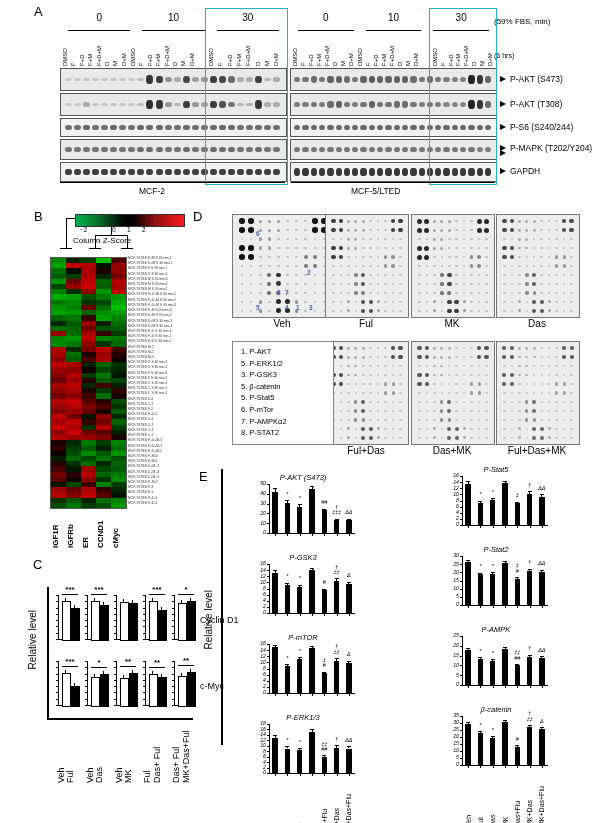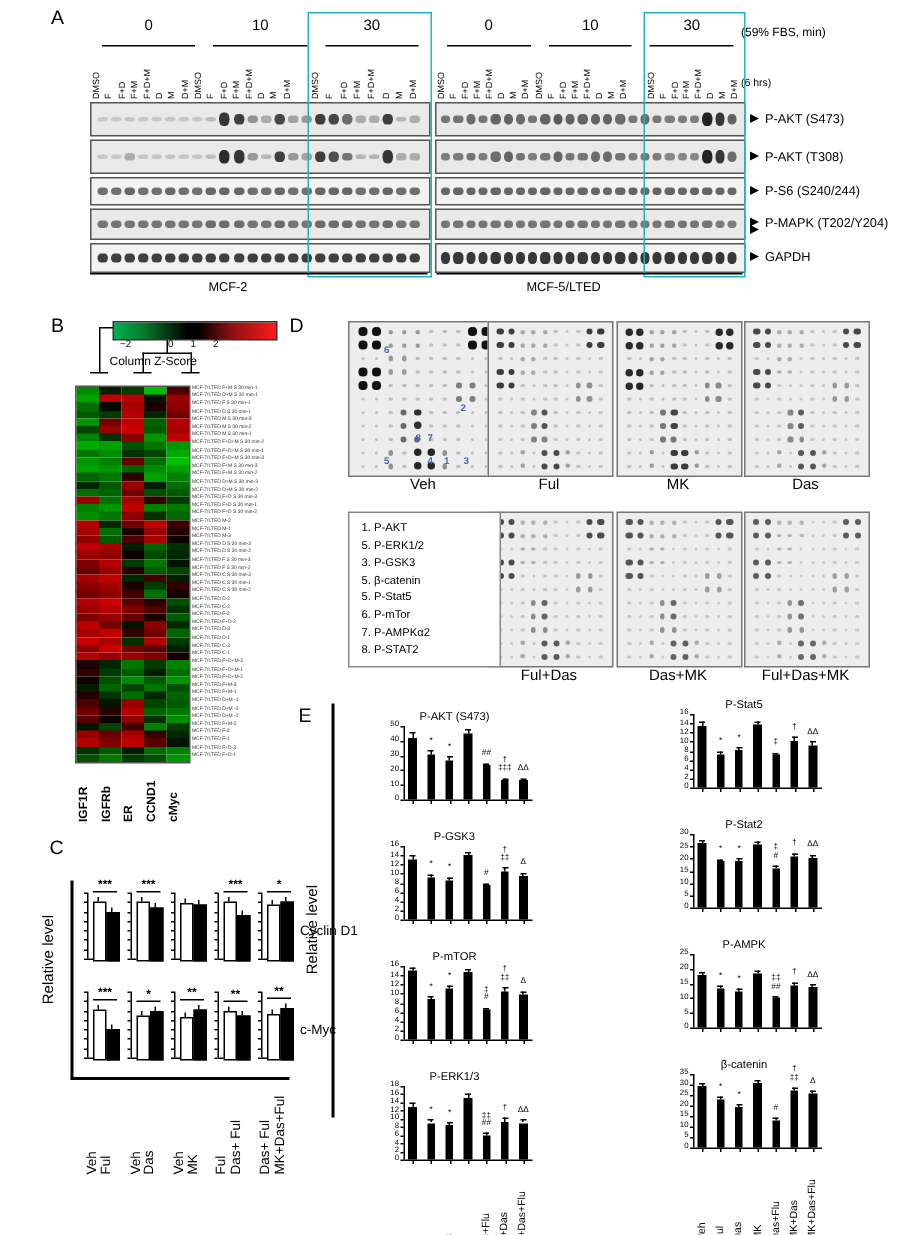--- a/index.html
+++ b/index.html
@@ -65,21 +65,21 @@
   .arrayCap{position:absolute;font-size:10px;text-align:center;}
   .legendBox{position:absolute;border:1px solid #888;background:#fff;}
   .legItem{position:absolute;font-size:7.5px;white-space:nowrap;}
   .dnum{position:absolute;font-size:6.5px;color:#4a63b0;font-weight:bold;}
 
   
   #panelE{position:absolute;left:195px;top:455px;width:405px;height:368px;}
   .eAxisLine{position:absolute;background:#000;}
   .eYlabel{position:absolute;font-size:10px;writing-mode:vertical-rl;
            transform:rotate(180deg);white-space:nowrap;}
-  .chart{position:absolute;}
+  .chart{position:absolute;font-style:italic;}
   .chTitle{position:absolute;font-size:7.5px;text-align:center;white-space:nowrap;}
   .chAxis{position:absolute;background:#000;width:0.9px;}
   .chBase{position:absolute;background:#000;height:0.9px;}
   .chTick{position:absolute;background:#000;height:0.7px;width:2px;}
   .chTickLbl{position:absolute;font-size:5.2px;text-align:right;white-space:nowrap;
              line-height:5.2px;}
   .chBar{position:absolute;background:#000;}
   .chErr{position:absolute;background:#000;width:0.8px;}
   .chCap{position:absolute;background:#000;height:0.8px;}
   .chSig{position:absolute;font-size:5.5px;text-align:center;white-space:nowrap;

